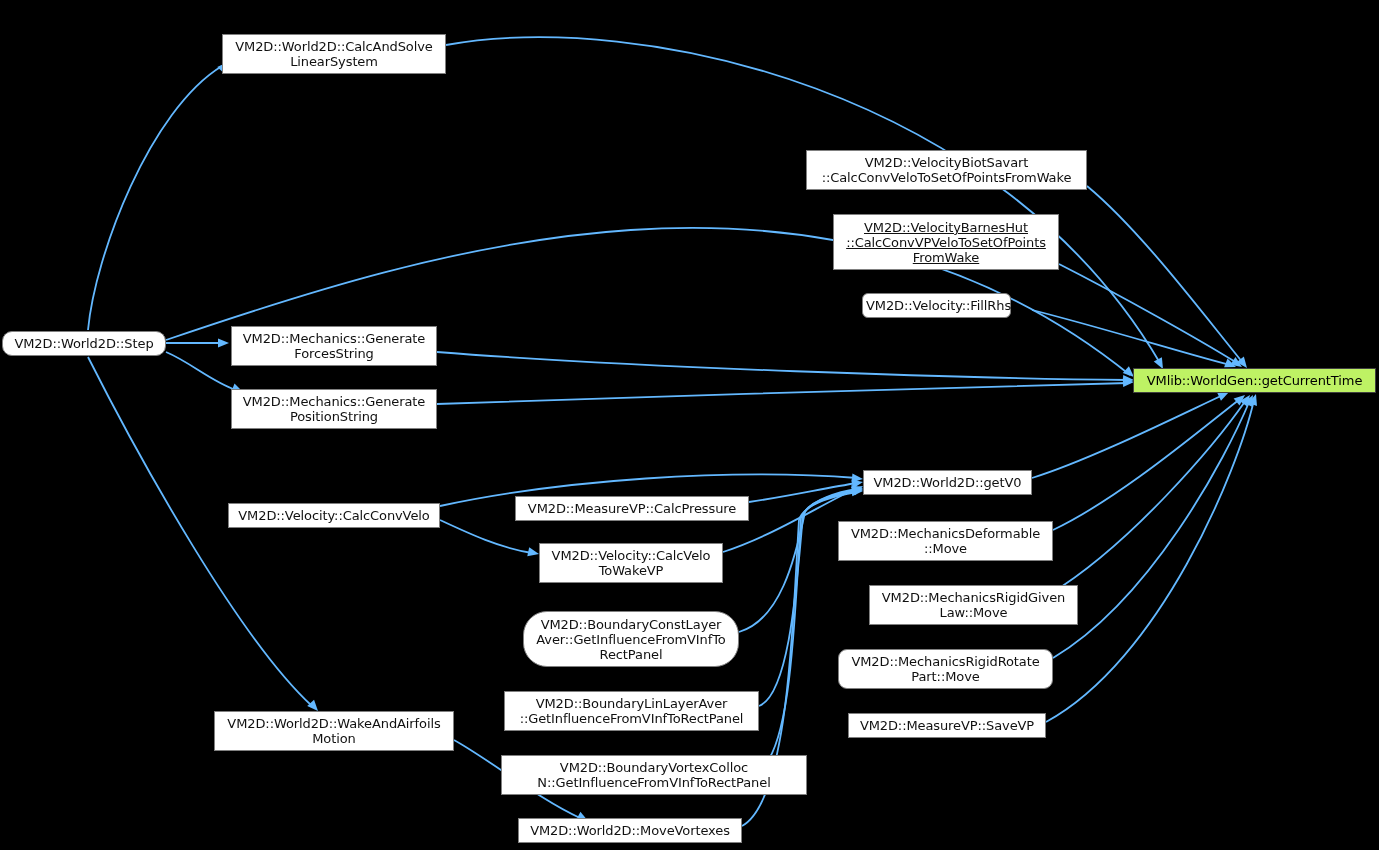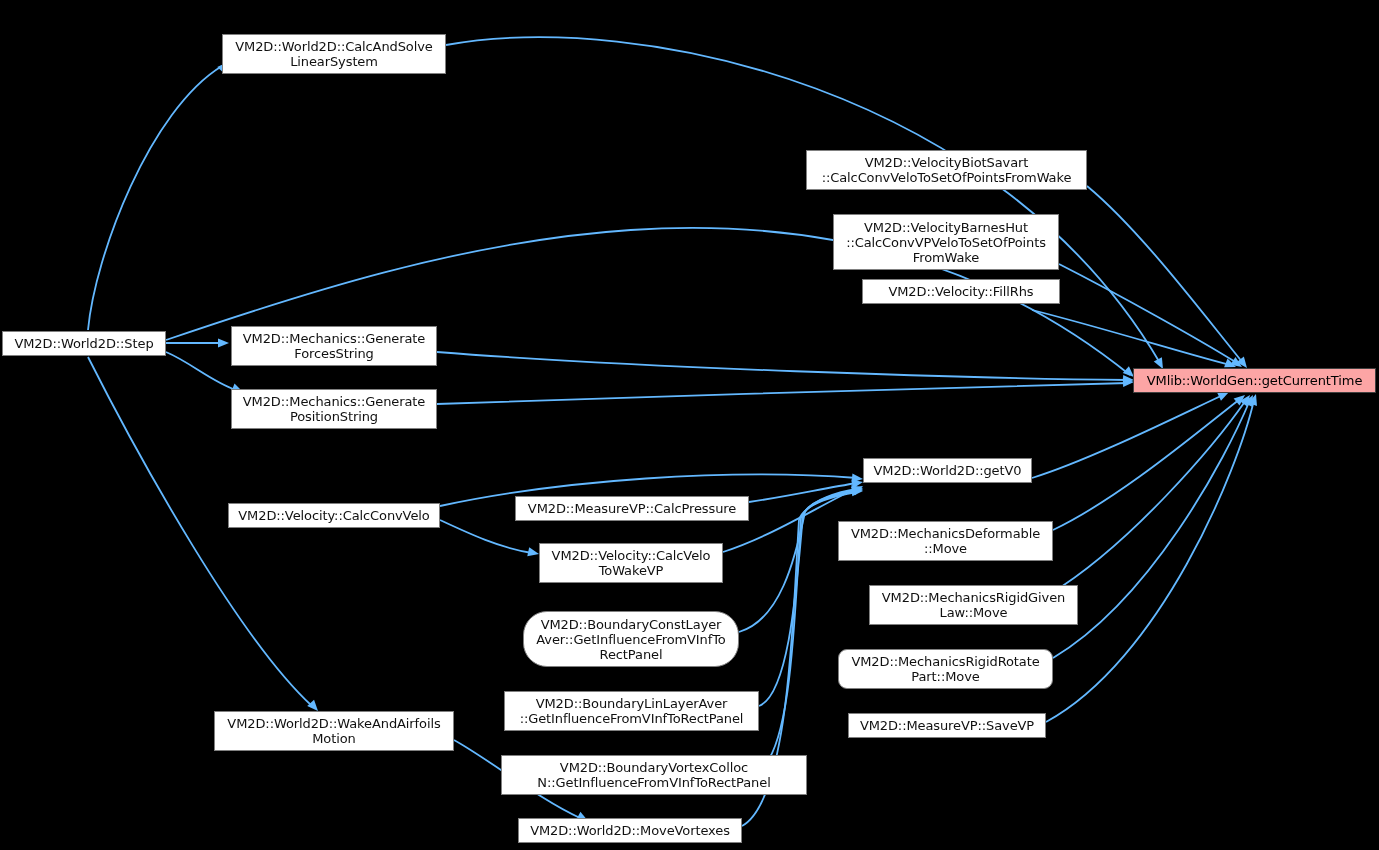--- a/index.html
+++ b/index.html
@@ -42,21 +42,21 @@
     text-align: center;
     display: flex;
     align-items: center;
     justify-content: center;
     padding: 1px 3px;
     white-space: pre-line;
     letter-spacing: -0.1px;
     cursor: pointer;
   }
   .node.highlight {
-    background: #fca5a5;
+    background: #bef264;
     border: 1px solid #404040;
     color: #000000;
   }
   .node-text {
     display: block;
     width: 100%;
   }
 </style>
 </head>
 <body>
@@ -158,48 +158,48 @@
       <g>
         <path d="M 742 826 C 790 800 793 610 799 520 C 804 503 838 495 857 492" fill="none" stroke="#63b8ff" stroke-width="1.8"></path>
         <polygon points="0,0 -11,-4.6 -11,4.6" fill="#63b8ff" transform="translate(863,491) rotate(-4)"></polygon>
       </g>
       <g>
         <path d="M 454 740 C 490 760 540 800 580 818" fill="none" stroke="#63b8ff" stroke-width="1.8"></path>
         <polygon points="0,0 -11,-4.6 -11,4.6" fill="#63b8ff" transform="translate(588,821) rotate(28)"></polygon>
       </g>
     </svg>
   <div id="node-layer">
-      <div class="node" style="left: 2px; top: 331px; width: 164px; height: 25px;"><span class="node-text">VM2D::World2D::Step</span></div>
+      <div class="node" style="left: 2px; top: 331px; width: 164px; height: 25px; border-radius: 10px;"><span class="node-text">VM2D::World2D::Step</span></div>
       <div class="node" style="left: 222px; top: 34px; width: 224px; height: 40px;"><span class="node-text">VM2D::World2D::CalcAndSolve
 LinearSystem</span></div>
       <div class="node" style="left: 231px; top: 326px; width: 206px; height: 40px;"><span class="node-text">VM2D::Mechanics::Generate
 ForcesString</span></div>
       <div class="node" style="left: 231px; top: 389px; width: 206px; height: 40px;"><span class="node-text">VM2D::Mechanics::Generate
 PositionString</span></div>
       <div class="node" style="left: 228px; top: 503px; width: 212px; height: 25px;"><span class="node-text">VM2D::Velocity::CalcConvVelo</span></div>
       <div class="node" style="left: 214px; top: 711px; width: 240px; height: 40px;"><span class="node-text">VM2D::World2D::WakeAndAirfoils
 Motion</span></div>
       <div class="node" style="left: 806px; top: 150px; width: 281px; height: 40px;"><span class="node-text">VM2D::VelocityBiotSavart
 ::CalcConvVeloToSetOfPointsFromWake</span></div>
-      <div class="node" style="left: 833px; top: 214px; width: 226px; height: 56px;"><span class="node-text">VM2D::VelocityBarnesHut
+      <div class="node" style="left: 833px; top: 214px; width: 226px; height: 56px; text-decoration: underline;"><span class="node-text">VM2D::VelocityBarnesHut
 ::CalcConvVPVeloToSetOfPoints
 FromWake</span></div>
-      <div class="node" style="left: 862px; top: 279px; width: 198px; height: 25px;"><span class="node-text">VM2D::Velocity::FillRhs</span></div>
+      <div class="node" style="left: 862px; top: 293px; width: 149px; height: 25px; border-radius: 6px;"><span class="node-text">VM2D::Velocity::FillRhs</span></div>
       <div class="node" style="left: 515px; top: 496px; width: 234px; height: 25px;"><span class="node-text">VM2D::MeasureVP::CalcPressure</span></div>
       <div class="node" style="left: 539px; top: 543px; width: 184px; height: 40px;"><span class="node-text">VM2D::Velocity::CalcVelo
 ToWakeVP</span></div>
       <div class="node" style="left: 523px; top: 611px; width: 216px; height: 56px; border-radius: 24px;"><span class="node-text">VM2D::BoundaryConstLayer
 Aver::GetInfluenceFromVInfTo
 RectPanel</span></div>
       <div class="node" style="left: 504px; top: 691px; width: 255px; height: 40px;"><span class="node-text">VM2D::BoundaryLinLayerAver
 ::GetInfluenceFromVInfToRectPanel</span></div>
       <div class="node" style="left: 501px; top: 755px; width: 306px; height: 40px;"><span class="node-text">VM2D::BoundaryVortexColloc
 N::GetInfluenceFromVInfToRectPanel</span></div>
       <div class="node" style="left: 518px; top: 818px; width: 224px; height: 25px;"><span class="node-text">VM2D::World2D::MoveVortexes</span></div>
-      <div class="node" style="left: 863px; top: 458px; width: 169px; height: 25px;"><span class="node-text">VM2D::World2D::getV0</span></div>
+      <div class="node" style="left: 863px; top: 470px; width: 169px; height: 25px;"><span class="node-text">VM2D::World2D::getV0</span></div>
       <div class="node" style="left: 838px; top: 521px; width: 215px; height: 40px;"><span class="node-text">VM2D::MechanicsDeformable
 ::Move</span></div>
       <div class="node" style="left: 841px; top: 585px; width: 209px; height: 40px; margin-left: 28px;"><span class="node-text">VM2D::MechanicsRigidGiven
 Law::Move</span></div>
       <div class="node" style="left: 838px; top: 649px; width: 215px; height: 40px; border-radius: 9px;"><span class="node-text">VM2D::MechanicsRigidRotate
 Part::Move</span></div>
       <div class="node" style="left: 848px; top: 713px; width: 198px; height: 25px;"><span class="node-text">VM2D::MeasureVP::SaveVP</span></div>
       <div class="node highlight" style="left: 1133px; top: 368px; width: 243px; height: 25px;"><span class="node-text">VMlib::WorldGen::getCurrentTime</span></div>
     </div>
 </div>

